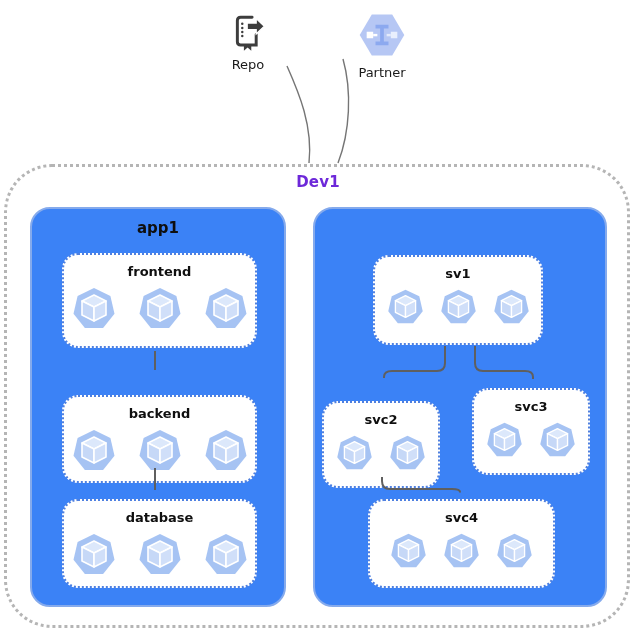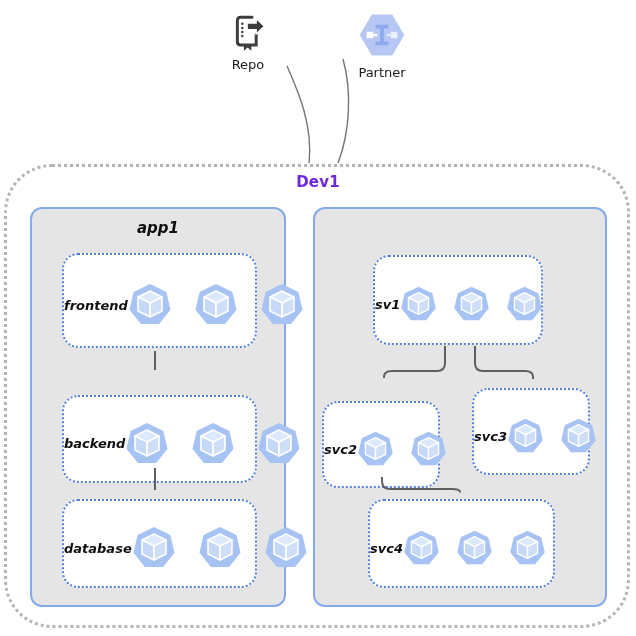--- a/index.html
+++ b/index.html
@@ -14,32 +14,32 @@
   #env{
     position:absolute;left:4px;top:164px;width:620px;height:458px;
     border:3px dotted #b5b5b5;border-radius:48px;background:transparent;
   }
   #env-label{
     position:absolute;left:0;right:0;top:173px;text-align:center;
     font-weight:bold;font-size:15px;color:#6d28d9;letter-spacing:.2px;
   }
   
   .app{
-    position:absolute;border:2px solid #85aaec;border-radius:12px;background:#e5e5e5;font-style:italic;
+    position:absolute;border:2px solid #85aaec;border-radius:20px;background:#3b82f6;
   }
   #app1{left:30px;top:207px;width:252px;height:396px;}
   #app2{left:313px;top:207px;width:290px;height:396px;}
   .app-title{
     position:absolute;left:0;right:0;top:10px;text-align:center;
     font-weight:bold;font-size:15px;color:#0f0f0f;
   }
   
   .service{
     position:absolute;border:2px dotted #4f80e0;border-radius:16px;background:#ffffff;
-    display:flex;align-items:center;
+    display:flex;flex-direction:column;align-items:center;
   }
   .service-title{font-weight:bold;font-size:13px;color:#0f0f0f;margin-top:9px;}
   .pods{display:flex;justify-content:center;align-items:center;margin-top:7px;gap:22px;}
   .pods .pod svg{width:44px;height:44px;display:block;}
   .pods.sm{gap:16px;}
   .pods.sm .pod svg{width:37px;height:37px;}
   
   #svc-frontend{left:30px;top:44px;width:191px;height:91px;}
   #svc-backend{left:30px;top:186px;width:191px;height:84px;}
   #svc-database{left:30px;top:290px;width:191px;height:85px;}

